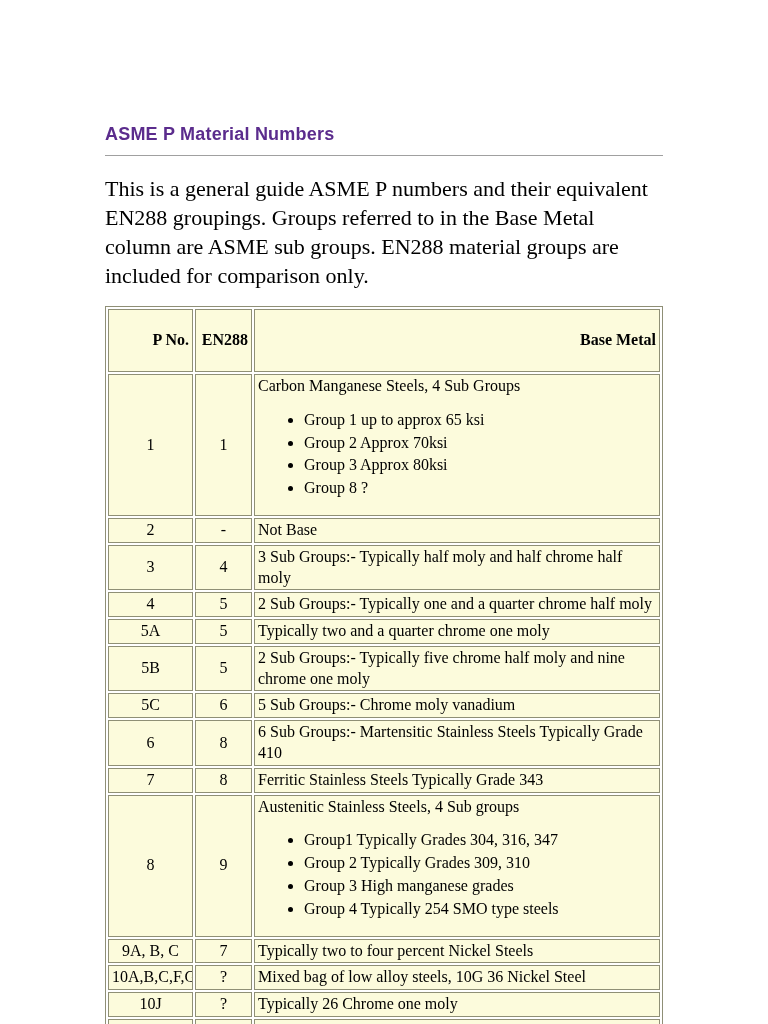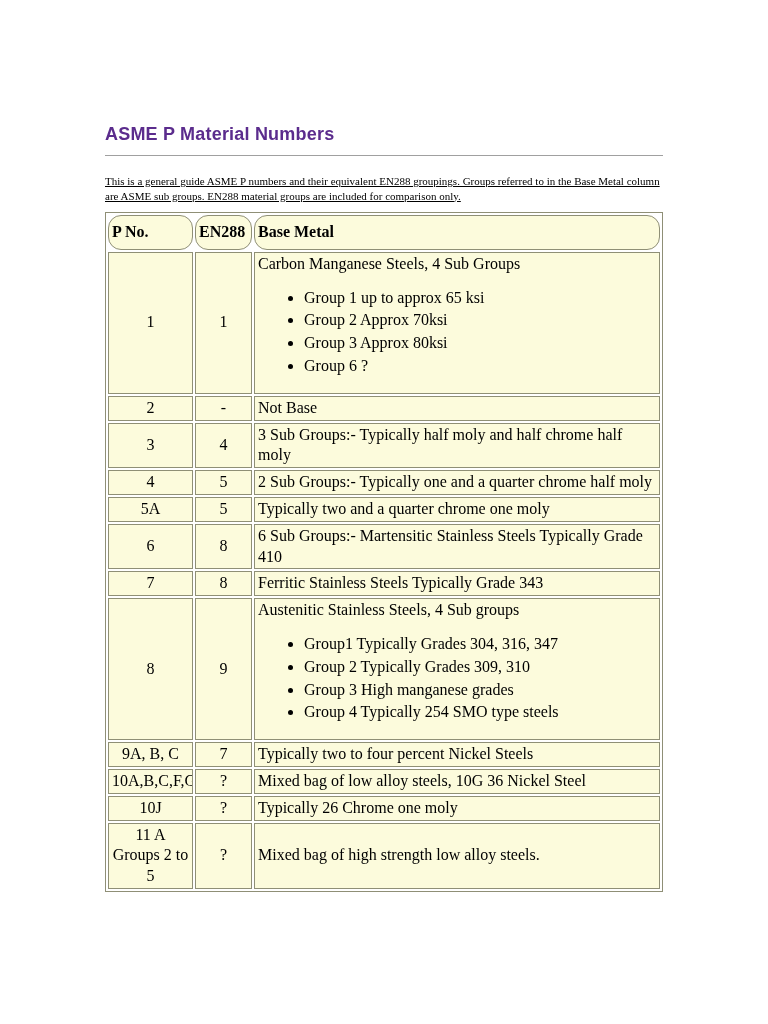--- a/index.html
+++ b/index.html
@@ -24,24 +24,23 @@
     margin: 16px 0 10px 0;
     letter-spacing: 0.2px;
   }
   .title-rule {
     border: none;
     border-top: 1px solid #a0a0a0;
     margin: 0 0 18px 0;
     height: 0;
   }
   .intro {
-    font-size: 11px;
+    font-size: 22px;
     line-height: 1.32;
-    margin: 0 0 9px 0;
-    text-decoration: underline;
+    margin: 0 0 16px 0;
   }
   table.pn {
     border-collapse: separate;
     border-spacing: 2px;
     border: 1px solid var(--border-color, #8f8f76);
     width: 558px;
     table-layout: fixed;
     background: #ffffff;
   }
   col.c-pno  { width: 85px; }
@@ -51,23 +50,22 @@
     border: 1px solid var(--border-color, #8f8f76);
     background: var(--cell-bg, #fcfbdc);
     font-size: 16px;
     line-height: 1.3;
     padding: 1px 3px;
     vertical-align: middle;
     overflow: hidden;
   }
   table.pn th {
     font-weight: bold;
-    text-align: left;
-    padding: 6px 3px;
-    border-radius: 13px;
+    text-align: right;
+    padding: 20px 3px;
   }
   td.cell-pno, td.cell-en {
     text-align: center;
     padding: 1px 1px;
   }
   td.cell-base { text-align: left; padding-left: 4px; }
   td.cell-base ul {
     margin: 13px 0 15px 0;
     padding-left: 46px;
     list-style-type: disc;
@@ -100,21 +98,21 @@
     <tbody>
         <tr>
           <td class="cell-pno">1</td>
           <td class="cell-en">1</td>
           <td class="cell-base">
             <div>Carbon  Manganese  Steels, 4 Sub Groups</div>
             <ul>
               <li>Group 1 up to approx  65 ksi</li>
               <li>Group 2 Approx 70ksi</li>
               <li>Group 3 Approx 80ksi</li>
-              <li>Group 6 ?</li>
+              <li>Group 8 ?</li>
             </ul>
           </td>
         </tr>
         <tr>
           <td class="cell-pno">2</td>
           <td class="cell-en">-</td>
           <td class="cell-base">
             <div>Not Base</div>
           </td>
         </tr>
@@ -130,20 +128,34 @@
           <td class="cell-en">5</td>
           <td class="cell-base">
             <div>2 Sub Groups:- Typically one and a quarter chrome half moly</div>
           </td>
         </tr>
         <tr>
           <td class="cell-pno">5A</td>
           <td class="cell-en">5</td>
           <td class="cell-base">
             <div>Typically two and a quarter chrome one moly</div>
+          </td>
+        </tr>
+        <tr>
+          <td class="cell-pno">5B</td>
+          <td class="cell-en">5</td>
+          <td class="cell-base">
+            <div>2 Sub Groups:- Typically five chrome half moly and nine chrome one moly</div>
+          </td>
+        </tr>
+        <tr>
+          <td class="cell-pno">5C</td>
+          <td class="cell-en">6</td>
+          <td class="cell-base">
+            <div>5 Sub Groups:- Chrome moly vanadium</div>
           </td>
         </tr>
         <tr>
           <td class="cell-pno">6</td>
           <td class="cell-en">8</td>
           <td class="cell-base">
             <div>6 Sub Groups:- Martensitic Stainless Steels Typically Grade 410</div>
           </td>
         </tr>
         <tr>

